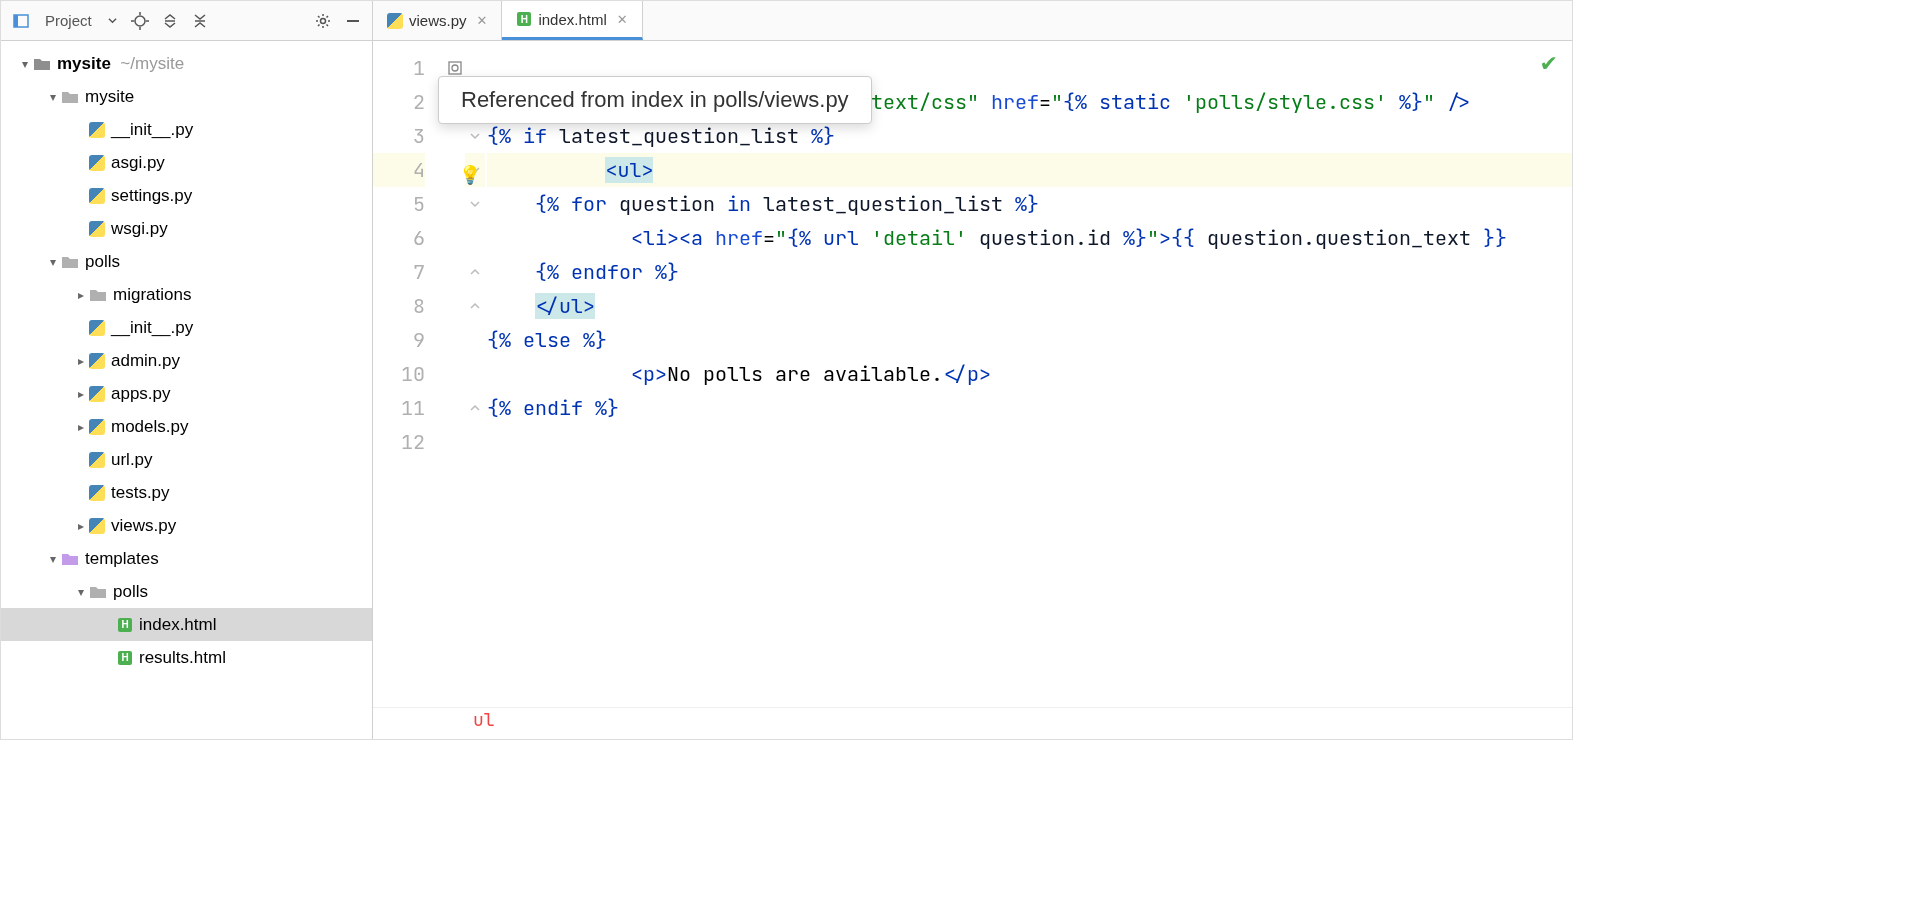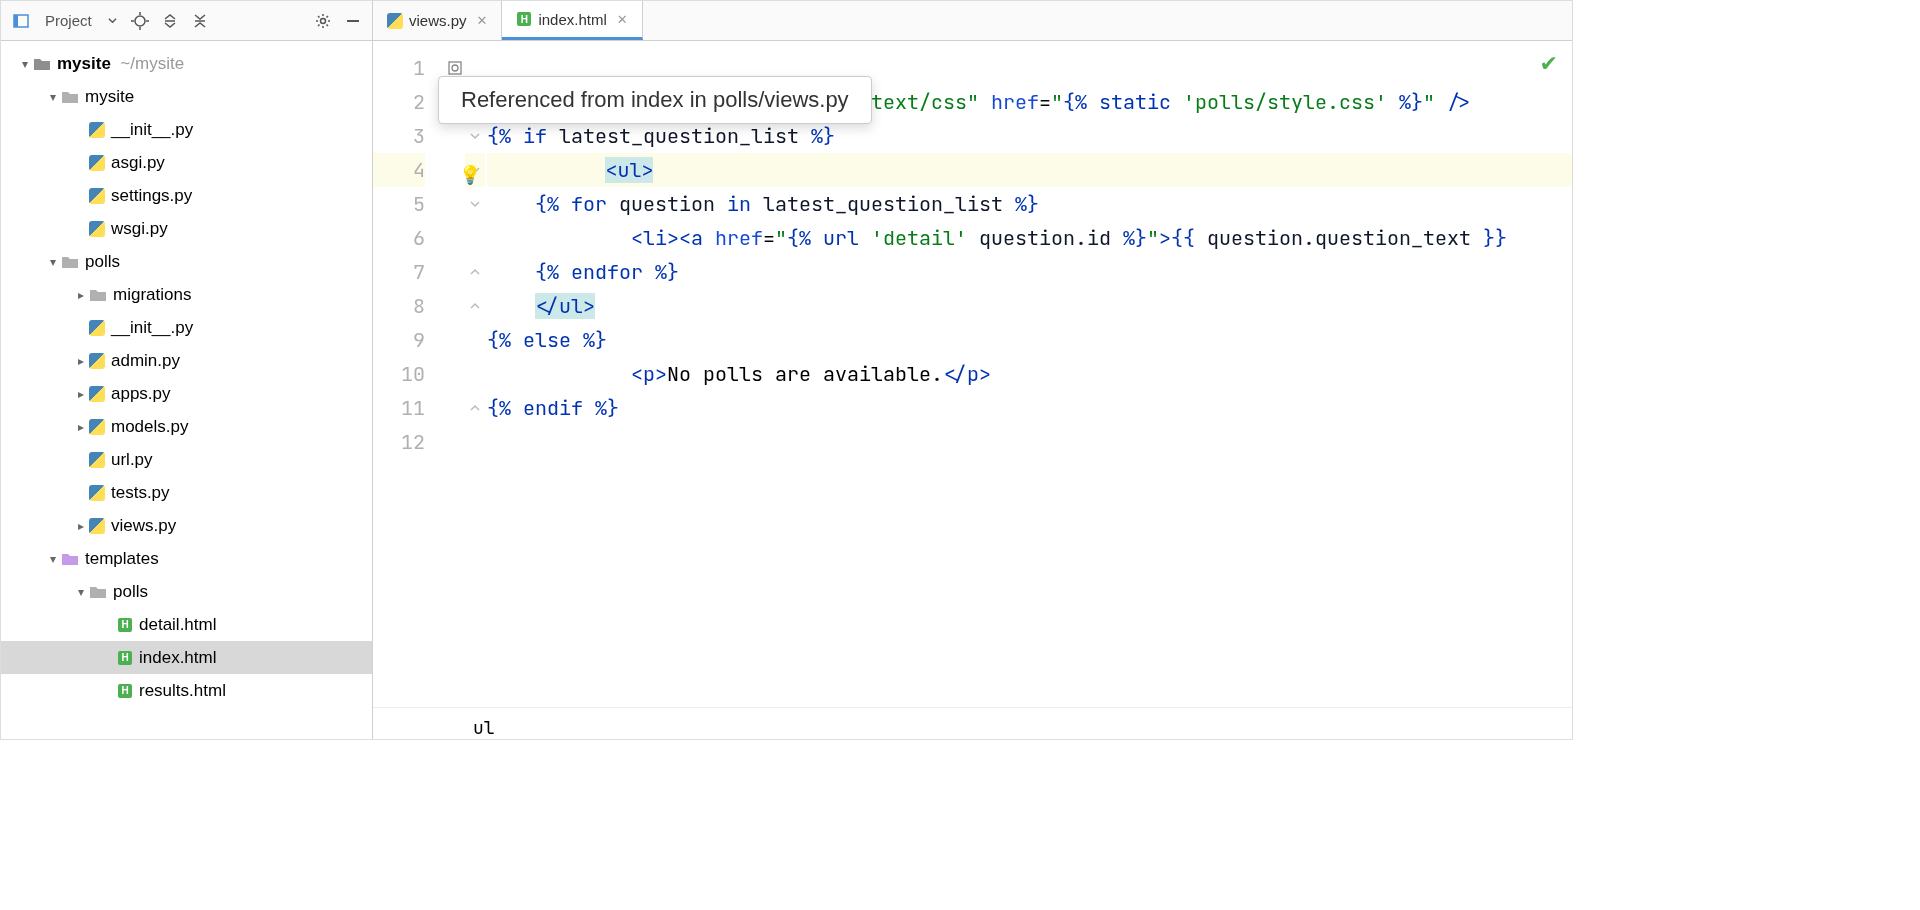--- a/index.html
+++ b/index.html
@@ -211,25 +211,25 @@
     position:absolute;
     right:14px;
     top:10px;
     color:#4caf50;
     font-size:22px;
   }
   .breadcrumb {
     height:32px;
     border-top:1px solid #eee;
     display:flex;
-    align-items:flex-end;
+    align-items:flex-start;
     padding-left:100px;
     font-family: "JetBrains Mono",monospace;
     font-size:18px;
-    color:#000000;
+    color:#ef4444;
   }
   .gutter-icon {
     width:20px; padding-top:10px; background:#fff;
   }
   .gutter-icon .ln { height:34px; display:flex; align-items:center; justify-content:center; }
 </style>
 </head>
 <body>
 
 <div class="app">
@@ -413,26 +413,20 @@
         </div>
         <div class="tree-row">
           <span class="indent" style="width:72px"></span>
           <span class="chev">▾</span>
           <span class="folder-ico ">
             <svg width="18" height="18" viewBox="0 0 18 18">
               <path d="M1 4 L7 4 L9 6 L17 6 L17 15 L1 15 Z"></path>
             </svg>
           </span>
           <span>polls</span>
-        </div>
-        <div class="tree-row">
-          <span class="indent" style="width:100px"></span>
-          <span class="chev"></span>
-          <span class="file-ico html"></span>
-          <span>detail.html</span>
         </div>
         <div class="tree-row selected">
           <span class="indent" style="width:100px"></span>
           <span class="chev"></span>
           <span class="file-ico html"></span>
           <span>index.html</span>
         </div>
         <div class="tree-row">
           <span class="indent" style="width:100px"></span>
           <span class="chev"></span>

